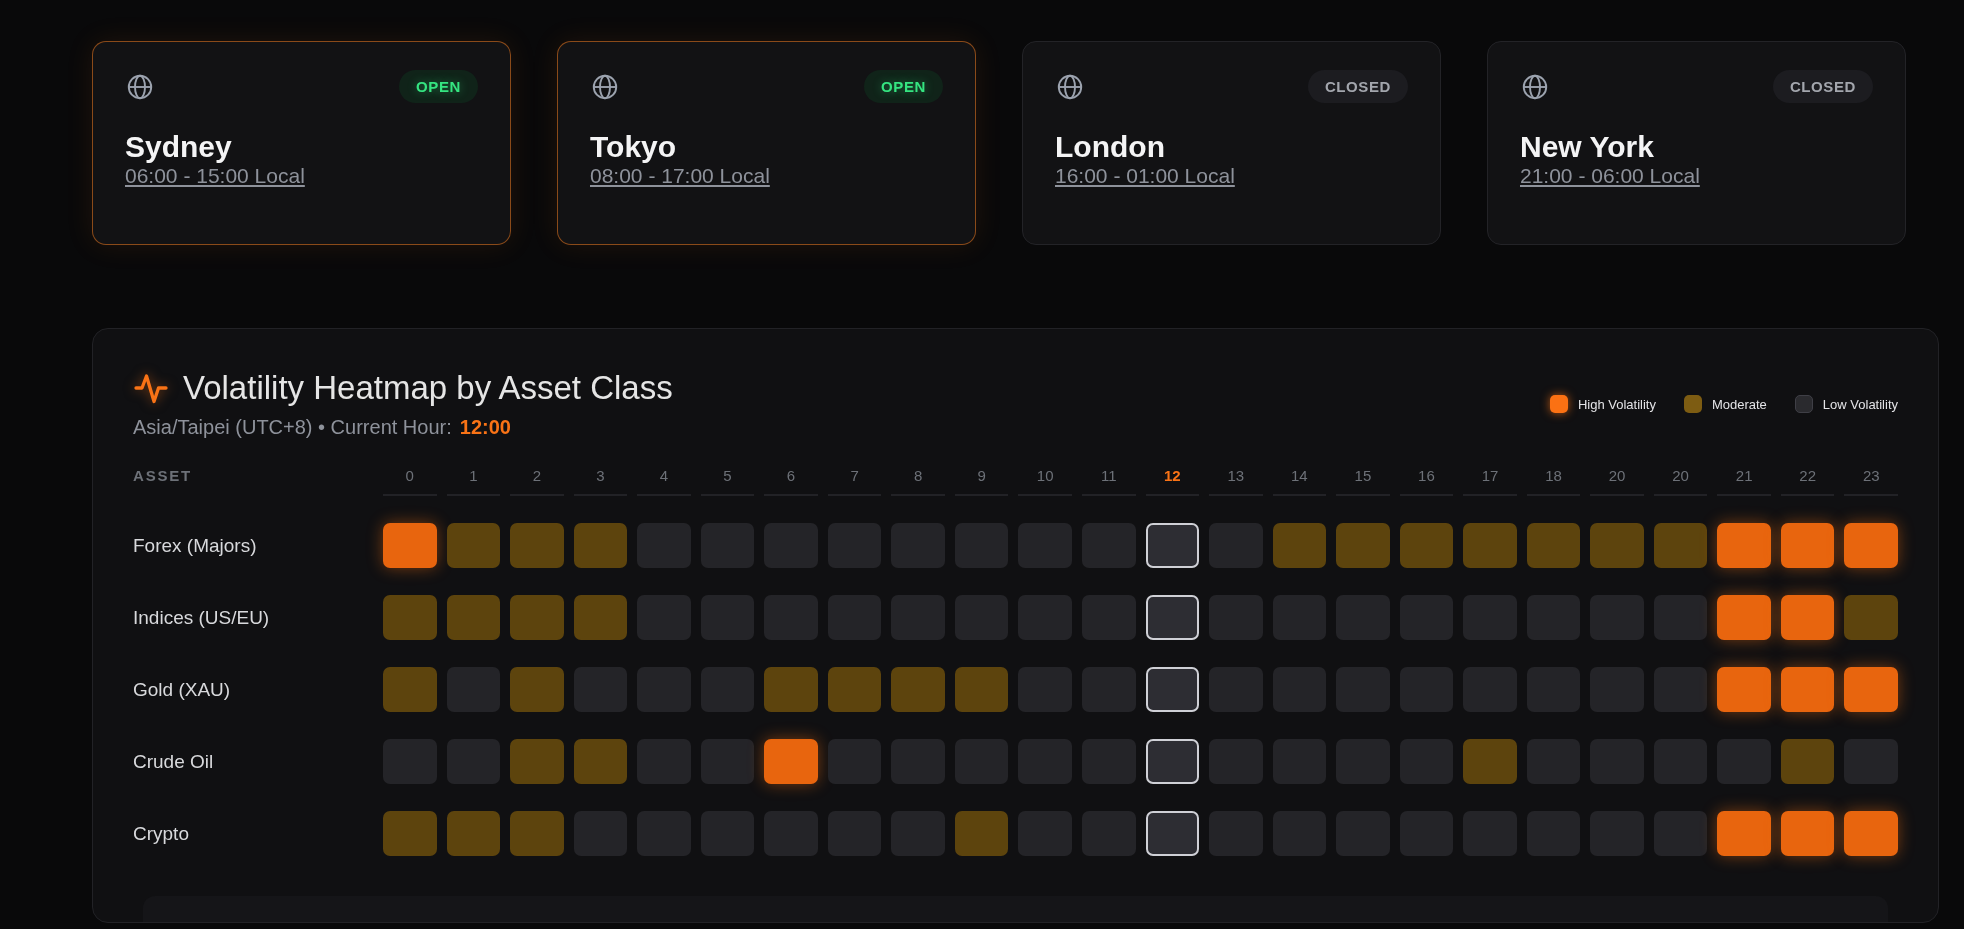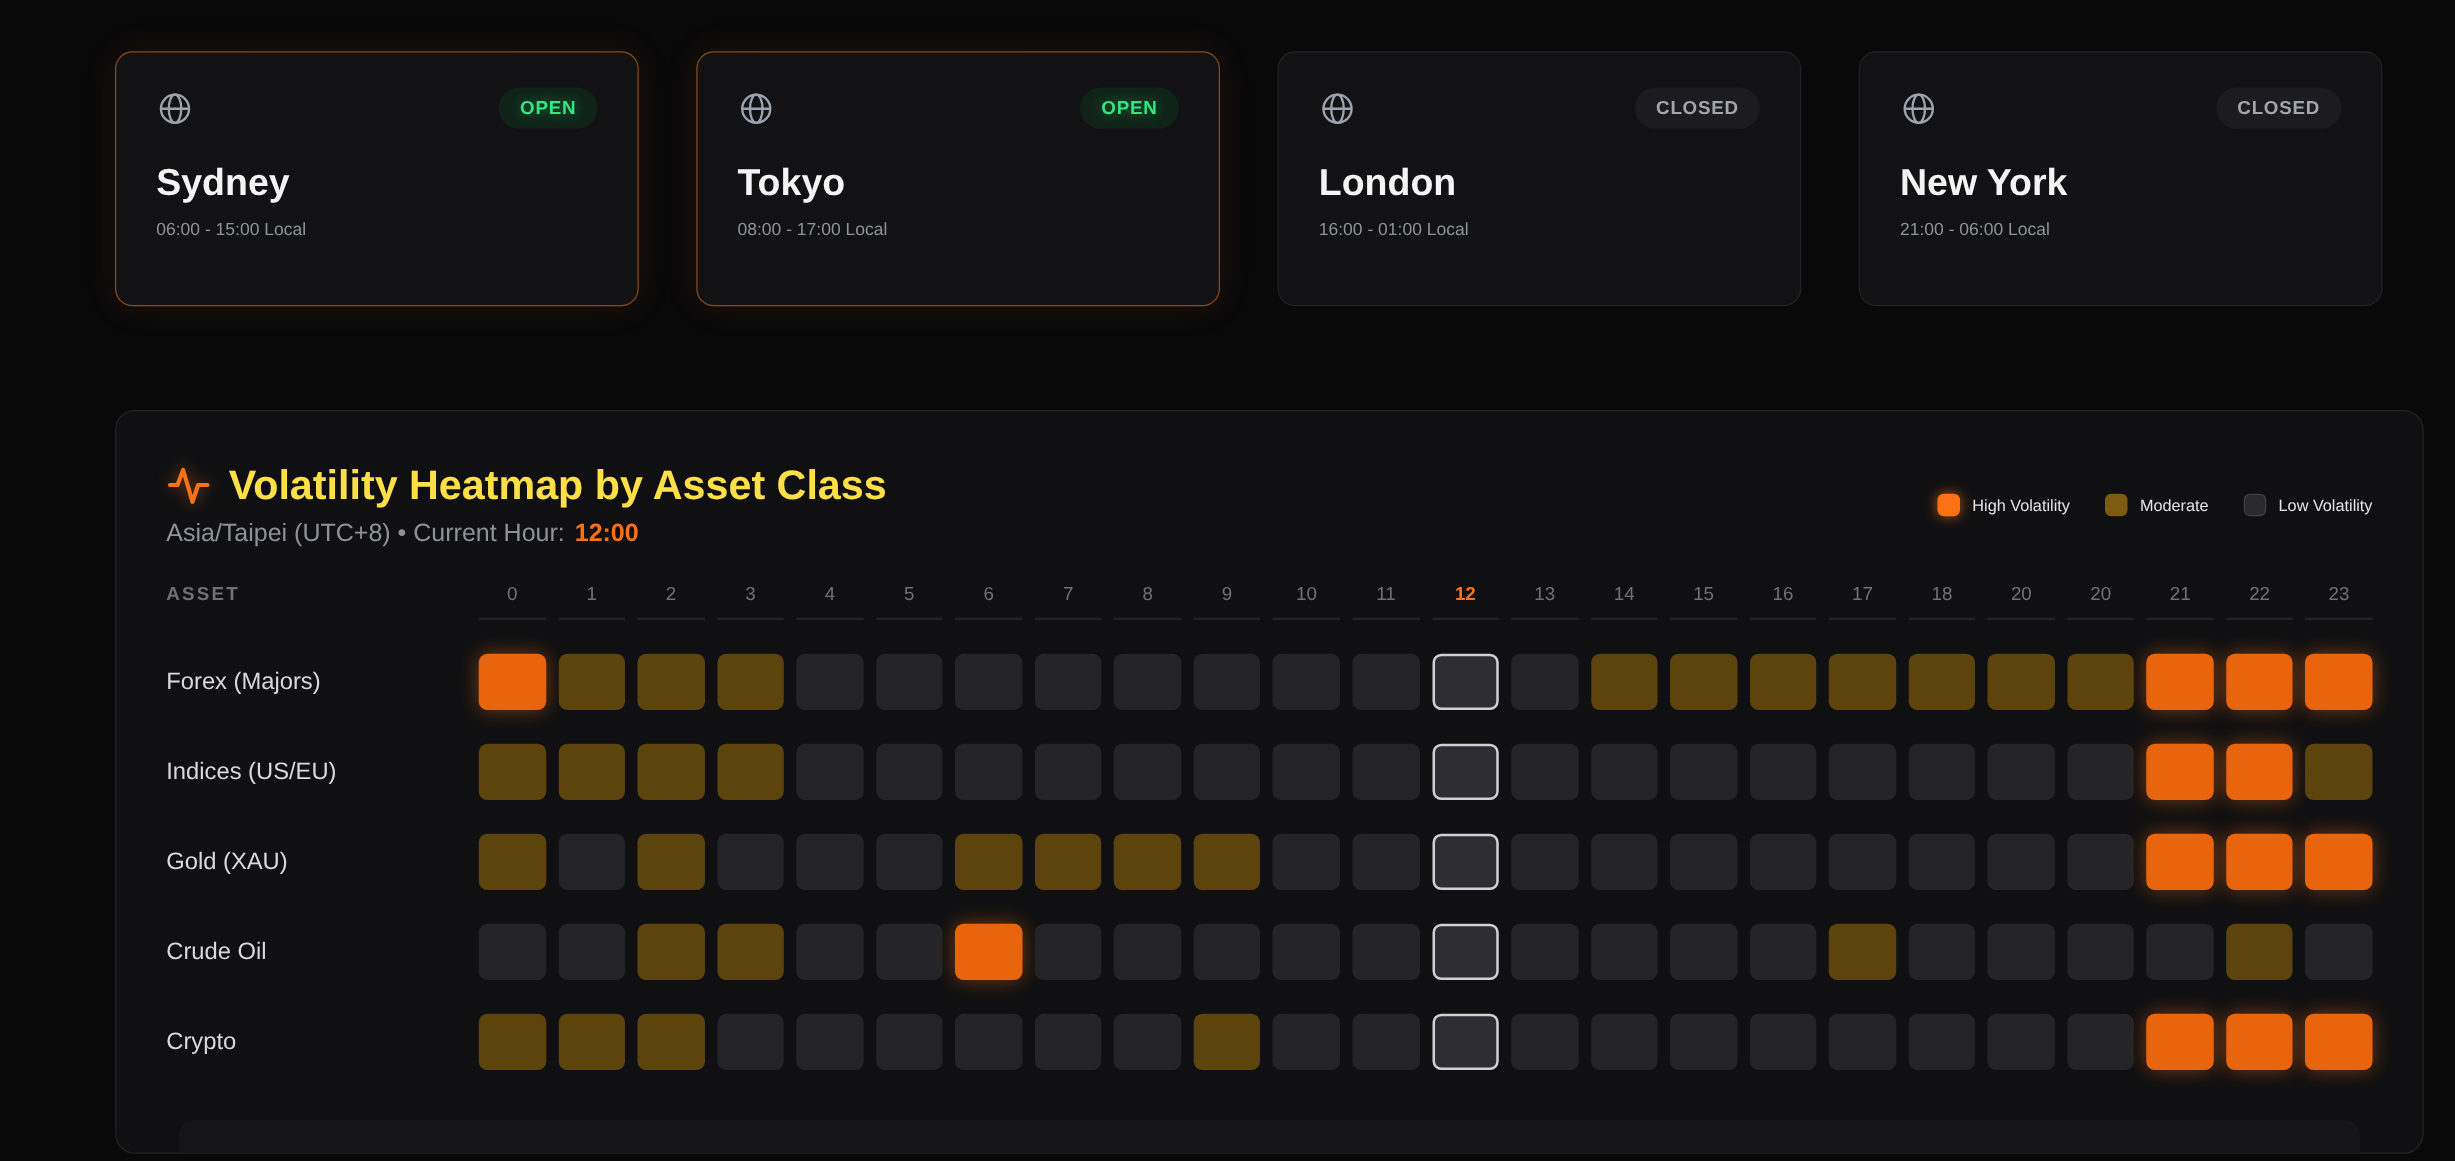--- a/index.html
+++ b/index.html
@@ -13,29 +13,29 @@
                   border-radius:14px; padding:28px 32px; position:relative; }
   .session-card.open { border-color:rgba(236,120,30,.55);
                        box-shadow:0 0 28px rgba(236,120,30,.10); }
   .card-top { display:flex; justify-content:space-between; align-items:center; }
   .globe { width:30px; height:30px; }
   .badge { font-size:15px; font-weight:700; letter-spacing:.6px;
            padding:8px 17px; border-radius:999px; }
   .badge.open { color:#35e581; background:#102319; text-shadow:0 0 10px rgba(53,229,129,.45); }
   .badge.closed { color:#a3a6ad; background:#1c1c20; }
   .city { font-size:30px; font-weight:700; color:#f4f4f5; margin-top:27px; }
-  .hours { font-size:14px; color:#8e929b; margin-top:11px; }
+  .hours { font-size:21px; color:#8e929b; margin-top:0;text-decoration:underline; }
 
   
   .panel { margin:83px 25px 0 92px; background:#101012; border:1px solid #222226;
            border-radius:16px; padding:40px 40px 0 40px; }
   .panel-header { display:flex; justify-content:space-between; align-items:center; }
   .title-row { display:flex; align-items:center; gap:14px; }
   .pulse-icon { width:36px; height:36px; filter:drop-shadow(0 0 6px rgba(249,115,22,.5)); }
-  .panel-title { font-size:33px; font-weight:700; color:#fde047; }
+  .panel-title { font-size:33px; font-weight:400; color:#e5e5e5; }
   .panel-subtitle { font-size:20px; color:#8e929b; margin-top:9px; }
   .panel-subtitle .cur { color:#f97316; font-weight:700; margin-left:8px; }
 
   .legend { display:flex; align-items:center; gap:28px; }
   .legend-item { display:flex; align-items:center; gap:10px; }
   .legend-swatch { width:18px; height:18px; border-radius:5px; display:inline-block; }
   .legend-swatch.high { box-shadow:0 0 10px rgba(249,115,22,.7); }
   .legend-swatch.low { border:1px solid #3f3f46; }
   .legend-label { font-size:13px; color:#e4e4e7; }
 

